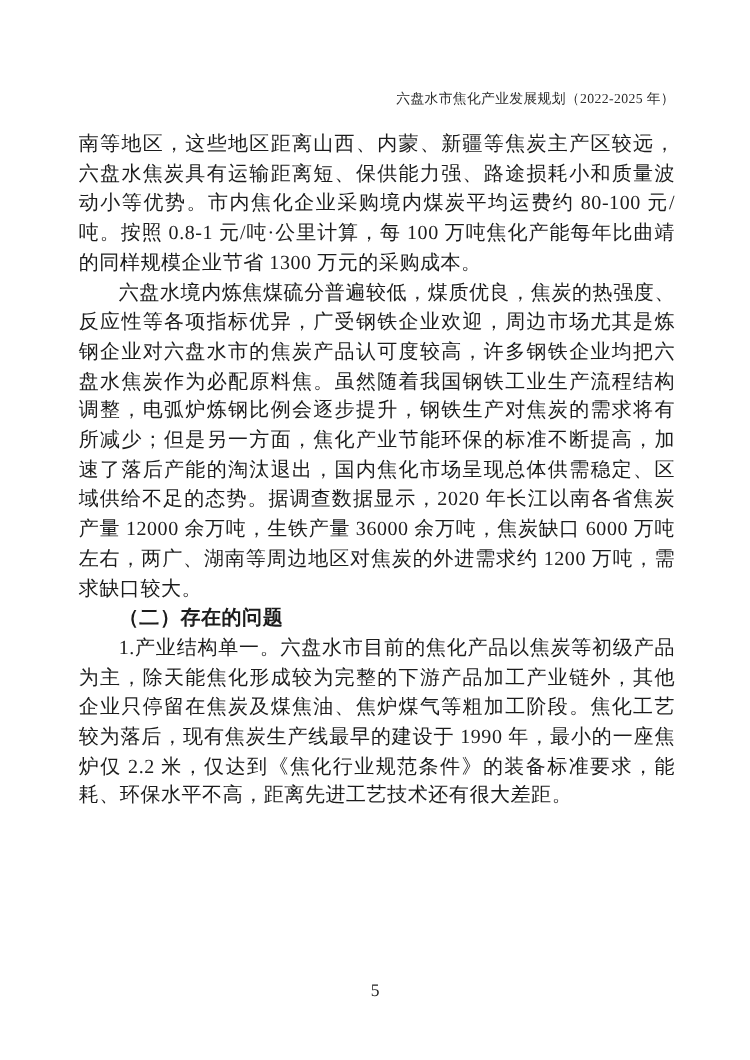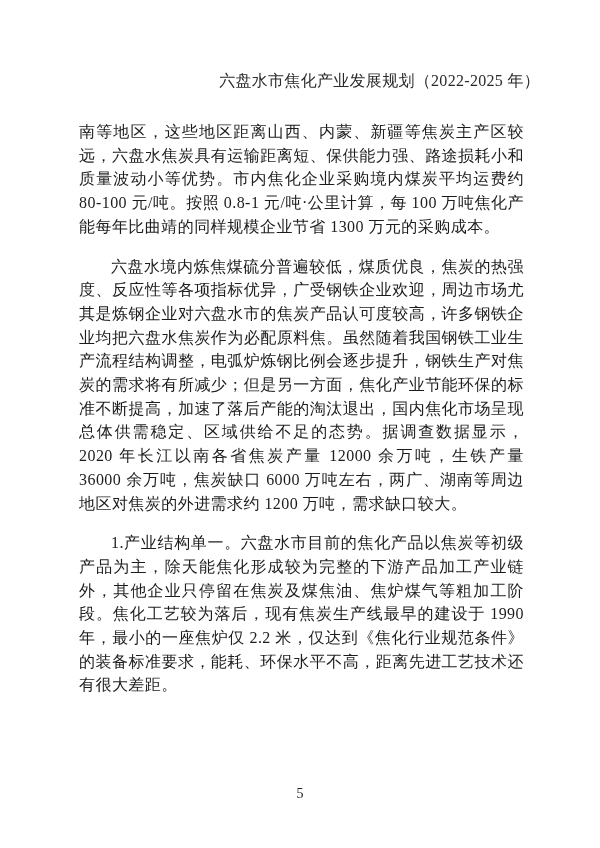--- a/index.html
+++ b/index.html
@@ -11,38 +11,38 @@
     overflow: hidden;
     font-family: "Liberation Serif", "DejaVu Serif", serif;
     color: #1f1f1f;
   }
   .header {
     position: absolute;
     top: 71px;
     left: 60px;
     width: 480px;
     text-align: right;
-    font-size: 16px;
+    font-size: 11px;
     letter-spacing: 0.3px;
     color: #2a2a2a;
     white-space: nowrap;
   }
   .body-text {
     position: absolute;
     top: 104px;
     left: 63px;
     width: 477px;
     font-size: 16px;
     line-height: 23.7px;
     letter-spacing: 0.45px;
     text-align: justify;
     color: #1c1c1c;
   }
   .body-text p {
-    margin: 16px;
+    margin: 0;
     padding: 0;
     text-indent: 2em;
   }
   .body-text p.continuation { text-indent: 0; }
   .bold { font-weight: normal; }
   .heading { font-weight: bold; }
   .page-number {
     position: absolute;
     top: 786px;
     left: 0;
@@ -59,20 +59,21 @@
 
   <div class="header">六盘水市焦化产业发展规划（2022-2025 年）</div>
 
   <div class="body-text">
 
     <p class="continuation">南等地区，这些地区距离山西、内蒙、新疆等焦炭主产区较远，六盘水焦炭具有运输距离短、保供能力强、路途损耗小和质量波动小等优势。市内焦化企业采购境内煤炭平均运费约 80-100 元/吨。按照 0.8-1 元/吨·公里计算，每 100 万吨焦化产能每年比曲靖的同样规模企业节省 1300 万元的采购成本。</p>
 
 
     <p>六盘水境内炼焦煤硫分普遍较低，煤质优良，焦炭的热强度、反应性等各项指标优异，广受钢铁企业欢迎，周边市场尤其是炼钢企业对六盘水市的焦炭产品认可度较高，许多钢铁企业均把六盘水焦炭作为必配原料焦。虽然随着我国钢铁工业生产流程结构调整，电弧炉炼钢比例会逐步提升，钢铁生产对焦炭的需求将有所减少；但是另一方面，焦化产业节能环保的标准不断提高，加速了落后产能的淘汰退出，国内焦化市场呈现总体供需稳定、区域供给不足的态势。据调查数据显示，2020 年长江以南各省焦炭产量 12000 余万吨，生铁产量 36000 余万吨，焦炭缺口 6000 万吨左右，两广、湖南等周边地区对焦炭的外进需求约 1200 万吨，需求缺口较大。</p>
 
+    <p class="heading">（二）存在的问题</p>
 
     <p><span class="bold">1.产业结构单一。</span><span>六盘水市目前的焦化产品以焦炭等初级产品为主，除天能焦化形成较为完整的下游产品加工产业链外，其他企业只停留在焦炭及煤焦油、焦炉煤气等粗加工阶段。焦化工艺较为落后，现有焦炭生产线最早的建设于 1990 年，最小的一座焦炉仅 2.2 米，仅达到《焦化行业规范条件》的装备标准要求，能耗、环保水平不高，距离先进工艺技术还有很大差距。</span></p>
 
 
   </div>
 
   <div class="page-number">5</div>
 
 </div>
 

